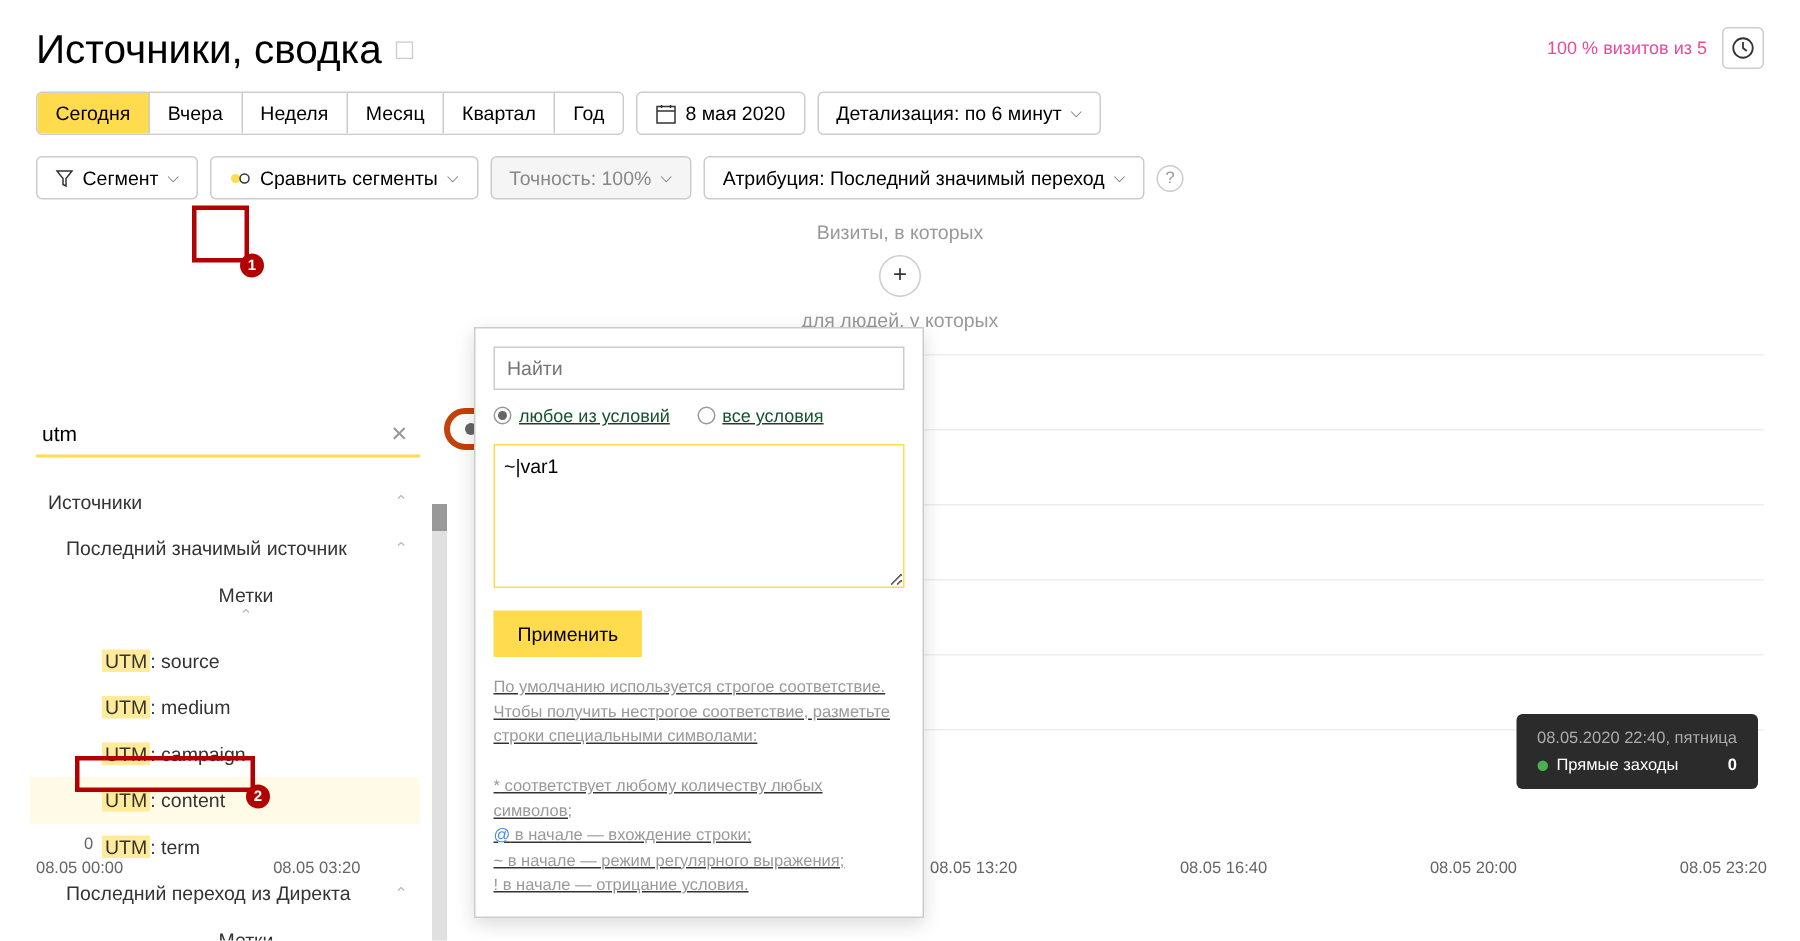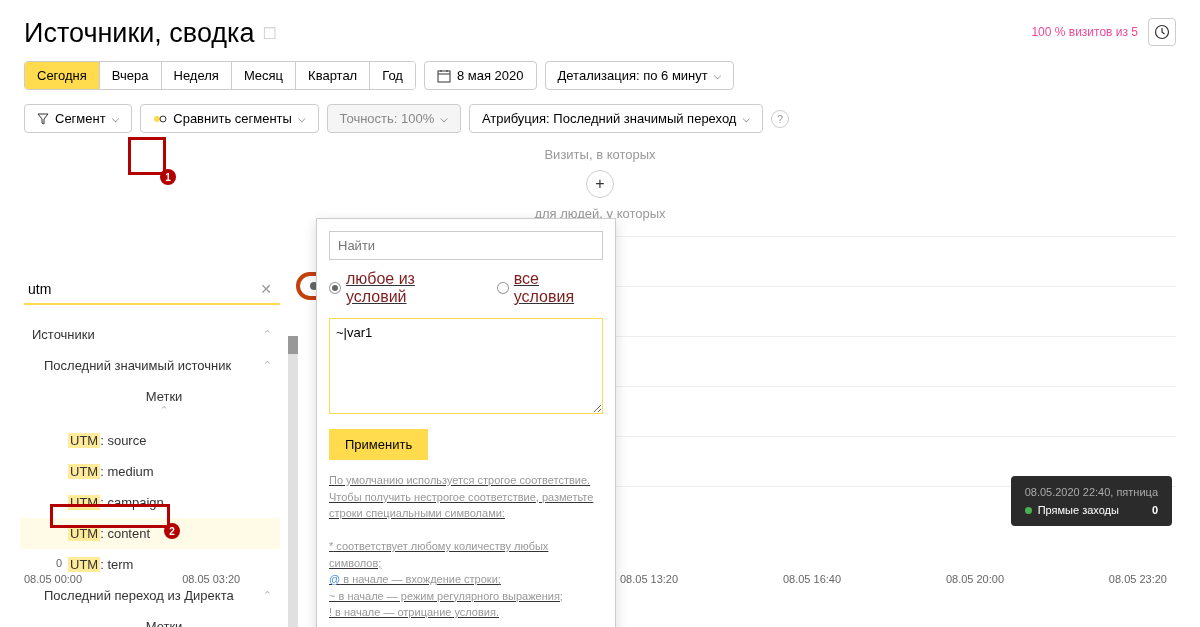--- a/index.html
+++ b/index.html
@@ -47,21 +47,21 @@
 .b2 { left: 164px; top: 248px; }
 
 .counter-col { margin-left: 8px; margin-top: -3px; }
 .scroll-handle { width: 10px; height: 320px; background: #e0e0e0; border-radius: 0; margin-top: 36px; position: relative; }
 .scroll-thumb { position: absolute; top: 0; width: 10px; height: 18px; background: #999; }
 .counter-btn { display: flex; align-items: center; gap: 4px; border: 4px solid #c2410c; border-radius: 14px; padding: 3px 10px; background: #fff; cursor: pointer; font-size: 12px; margin-left: 8px; }
 .counter-dot { width: 8px; height: 8px; background: #666; border-radius: 50%; }
 
 .popup { position: absolute; left: 316px; top: 218px; width: 300px; background: #fff; border: 1px solid #ccc; box-shadow: 0 4px 12px rgba(0,0,0,0.15); padding: 12px; z-index: 10; text-decoration: underline; }
 .popup-search { width: 100%; border: 1px solid #ccc; padding: 6px 8px; font-size: 13px; margin-bottom: 10px; outline: none; }
-.radio-row { display: flex; gap: 18px; font-size: 16px; color: #7f1d1d; margin-bottom: 12px; }
+.radio-row { display: flex; gap: 18px; font-size: 12px; color: #14532d; margin-bottom: 12px; }
 .radio-item { display: flex; align-items: center; gap: 5px; cursor: pointer; }
 .radio-dot { width: 12px; height: 12px; border: 1px solid #999; border-radius: 50%; display: flex; align-items: center; justify-content: center; }
 .radio-dot.checked::after { content: ''; width: 6px; height: 6px; background: #666; border-radius: 50%; }
 .popup-textarea { width: 100%; height: 96px; border: 1px solid #ffdb4d; padding: 6px; font-size: 13px; resize: both; outline: none; margin-bottom: 12px; font-family: inherit; }
 .hl3 { left: 323px; top: 294px; width: 96px; height: 30px; }
 .b3 { left: 402px; top: 320px; }
 .apply-btn { background: #ffdb4d; border: none; padding: 8px 16px; font-size: 13px; cursor: pointer; margin-bottom: 12px; }
 .hl4 { left: 318px; top: 427px; width: 104px; height: 36px; }
 .b4 { left: 412px; top: 458px; }
 .help-text { font-size: 11px; color: #999; line-height: 1.5; }
@@ -253,21 +253,21 @@
   <div class="grid-line" style="top:260px"></div>
   <div class="green-dot"></div>
 </div>
 
 <div class="x-labels-under">
   <span>08.05 00:00</span>
   <span>08.05 03:20</span>
 </div>
 <div style="position:absolute; left:56px; bottom:58px; font-size:11px; color:#666;">0</div>
 
-<div style="position:absolute; bottom:42px; left:620px; right:33px; display:flex; justify-content:space-between; font-size:11px; color:#666;">
+<div style="position:absolute; bottom:42px; left:620px; right:22px; display:flex; justify-content:space-between; font-size:11px; color:#666;">
   <span>08.05 13:20</span>
   <span>08.05 16:40</span>
   <span>08.05 20:00</span>
   <span>08.05 23:20</span>
 </div>
 
 <div class="tooltip">
   <div class="tooltip-date">08.05.2020 22:40, пятница</div>
   <div class="tooltip-row">
     <span class="tooltip-label">

